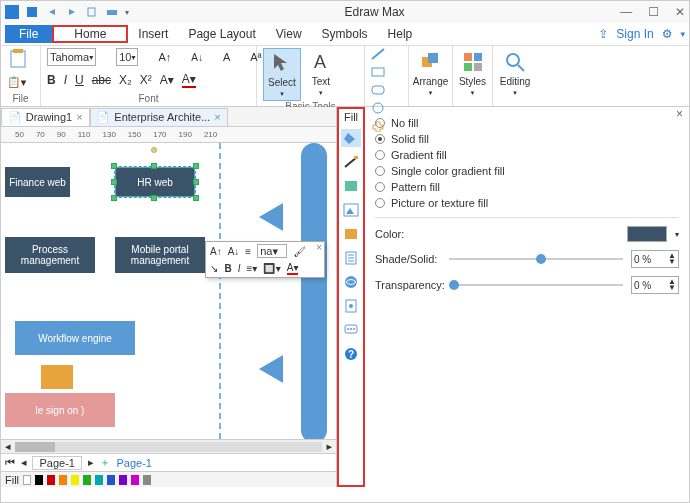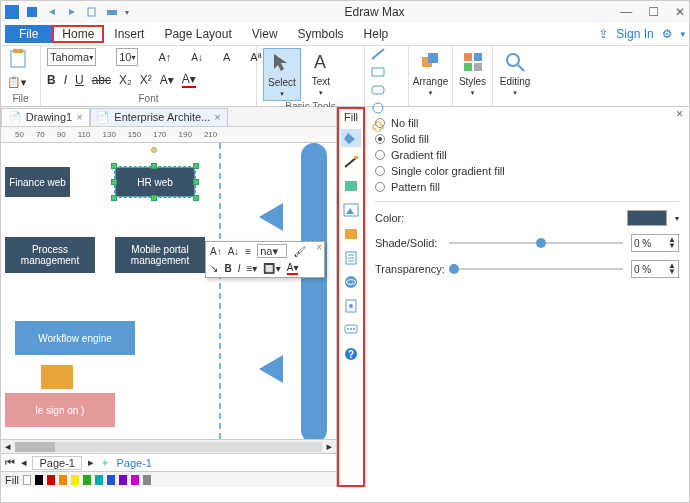--- a/index.html
+++ b/index.html
@@ -5,21 +5,21 @@
 * { box-sizing: border-box; margin: 0; padding: 0; font-family: "Segoe UI", Tahoma, sans-serif; }
 body { width: 690px; height: 503px; background: #fff; font-size: 11px; color: #333; overflow: hidden; border: 1px solid #ccc; position: relative; }
 .titlebar { height: 22px; background: #f8f8f8; display: flex; align-items: center; padding: 0 4px; }
 .qat { display: flex; gap: 6px; align-items: center; }
 .qat-ico { width: 14px; height: 14px; display: inline-block; }
 .ttl { flex: 1; text-align: center; font-size: 12px; }
 .winbtns { display: flex; gap: 16px; align-items: center; font-size: 12px; color: #666; }
 .menubar { height: 22px; display: flex; align-items: center; padding: 0 4px; gap: 0; }
 .file-btn { background: #2b7cd3; color: #fff; padding: 2px 14px; font-size: 12px; }
 .mitem { padding: 2px 10px; font-size: 12px; color: #333; }
-.mitem.active { border: 2px solid #d33; padding: 0 8px; }
+.mitem.active { border: 2px solid #d33; padding: 0 20px; }
 .mright { margin-left: auto; display: flex; gap: 8px; align-items: center; color: #2b7cd3; font-size: 12px; }
 .ribbon { height: 62px; border-top: 1px solid #ddd; border-bottom: 1px solid #ccc; display: flex; }
 .rgroup { border-right: 1px solid #e0e0e0; padding: 2px 6px; display: flex; flex-direction: column; justify-content: space-between; }
 .rgroup .lbl { text-align: center; font-size: 10px; color: #666; }
 .fontrow1 { display: flex; gap: 20px; align-items: center; text-align: center; }
 .fontsel { border: 1px solid #aaa; height: 18px; font-size: 11px; padding: 0 2px; background: #fff; display: inline-flex; align-items: center; }
 .fontrow2 { display: flex; gap: 8px; align-items: center; font-size: 12px; font-family: "Times New Roman", serif; }
 .rbtn { display: flex; flex-direction: column; align-items: center; gap: 2px; padding: 2px 4px; font-size: 10px; }
 .rbtn .ico { width: 24px; height: 24px; }
 .rpanel-btns { display: flex; gap: 4px; }
@@ -399,20 +399,24 @@
         <span>Gradient fill</span>
       </div>
     <div class="radio-row">
         <span class="radio"></span>
         <span>Single color gradient fill</span>
       </div>
     <div class="radio-row">
         <span class="radio"></span>
         <span>Pattern fill</span>
       </div>
+    <div class="radio-row">
+        <span class="radio"></span>
+        <span>Picture or texture fill</span>
+      </div>
     <hr style="margin:8px 0;border:none;border-top:1px solid #ddd">
     <div class="prop-line">
       <span>Color:</span>
       <span style="flex:1"></span>
       <span class="colorbtn"></span>
         <span style="font-size:8px">▾</span>
     </div>
     <div class="prop-line">
       <span style="width:66px">Shade/Solid:</span>
       <div class="slider">

